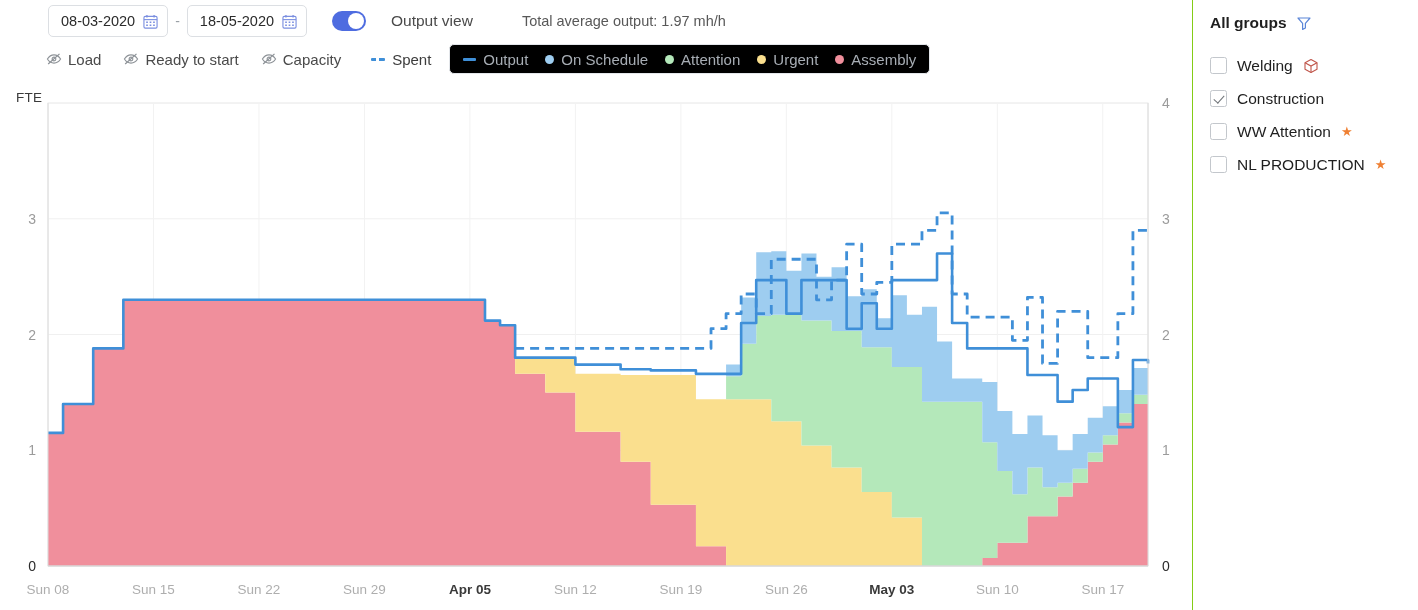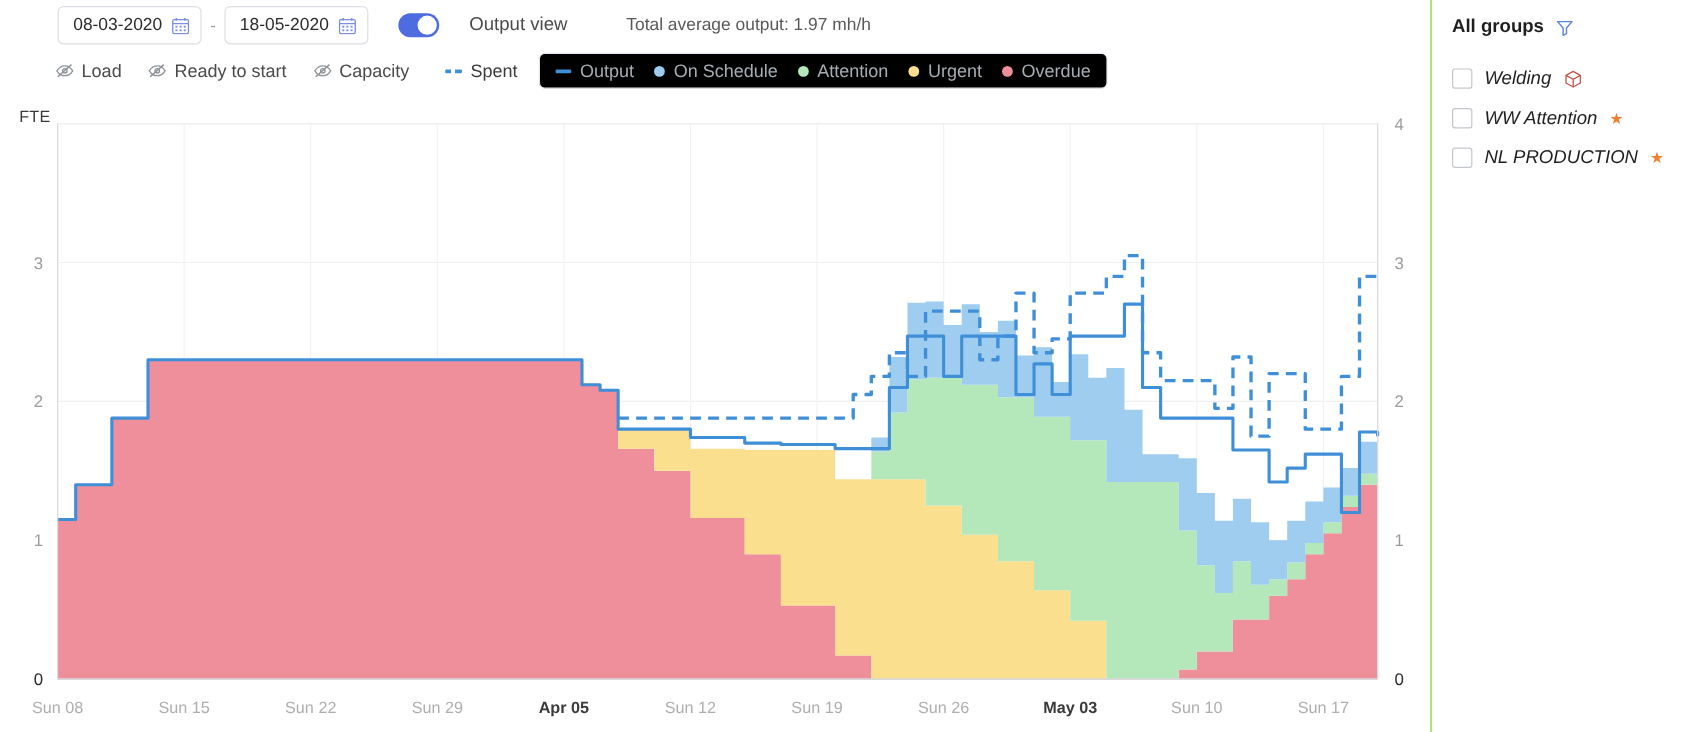--- a/index.html
+++ b/index.html
@@ -217,21 +217,20 @@
     left: 4.5px; top: 1.5px;
     width: 5px; height: 9px;
     border: solid #6e7277;
     border-width: 0 1.8px 1.8px 0;
     transform: rotate(42deg);
   }
   .group-label {
     font-size: 15.5px;
     color: #1f1f1f;
     white-space: nowrap;
-    font-style: italic;
   }
   .cube-icon { display:block; width:16px; height:16px; }
   .star {
     color: #ef8033;
     font-size: 13px;
     line-height: 1;
   }
 </style>
 </head>
 <body>
@@ -346,21 +345,21 @@
         <div class="legend-item">
           <span class="legend-dot" style="background:#b4e8ba"></span>
           <span>Attention</span>
         </div>
         <div class="legend-item">
           <span class="legend-dot" style="background:#fadf8e"></span>
           <span>Urgent</span>
         </div>
         <div class="legend-item">
           <span class="legend-dot" style="background:#f08f9c"></span>
-          <span>Overdue</span>
+          <span>Assembly</span>
         </div>
       </div>
     </div>
 
     <div id="chart-area">
       <div class="axis-unit">FTE</div>
       <svg id="chart-svg" width="1193" height="534">
           <rect x="48" y="27" width="1100" height="463" fill="#fff" stroke="#ececec" stroke-width="1"></rect>
           <line x1="48" y1="374.25" x2="1148" y2="374.25" stroke="#f0f0f0" stroke-width="1"></line>
           <line x1="48" y1="258.5" x2="1148" y2="258.5" stroke="#f0f0f0" stroke-width="1"></line>
@@ -424,20 +423,24 @@
         <span class="cbox"></span>
         <span class="group-label">Welding</span>
         <span class="cube-icon">
           <svg viewBox="0 0 16 16" width="16" height="16">
             <path d="M8 1.5 14 4.8v6.4L8 14.5 2 11.2V4.8Z" fill="none" stroke="#c0564b" stroke-width="1.1" stroke-linejoin="round"></path>
             <path d="M2 4.8 8 8.1l6-3.3M8 8.1v6.4" fill="none" stroke="#c0564b" stroke-width="1.1"></path>
           </svg>
         </span>
       </div>
 
+      <div class="group-row">
+        <span class="cbox checked"></span>
+        <span class="group-label">Construction</span>
+      </div>
 
 
       <div class="group-row">
         <span class="cbox"></span>
         <span class="group-label">WW Attention</span>
         <span class="star">★</span>
       </div>
 
       <div class="group-row">
         <span class="cbox"></span>

